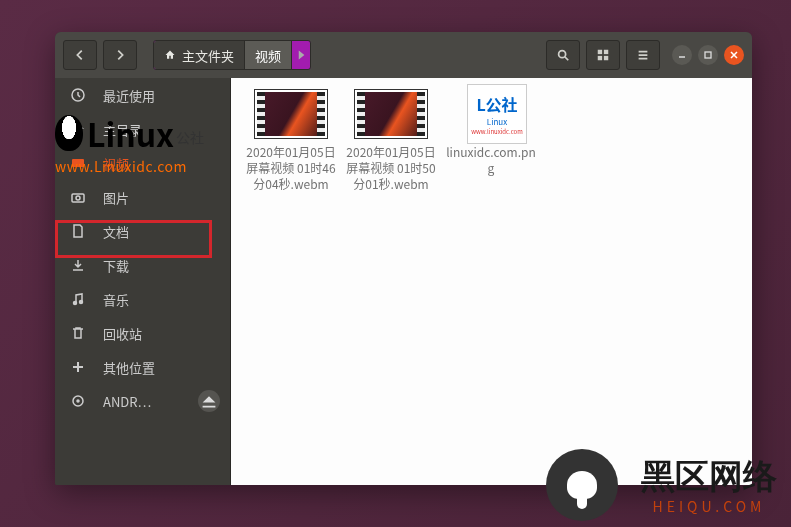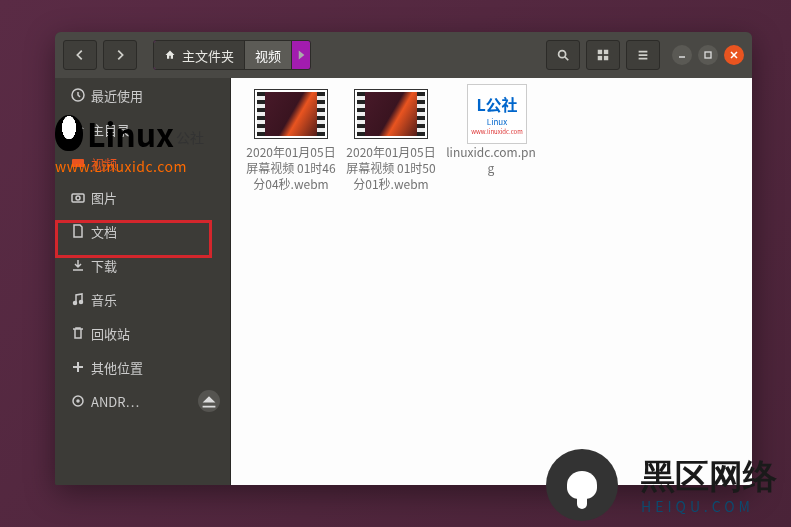--- a/index.html
+++ b/index.html
@@ -80,21 +80,21 @@
     background:#3c3b37;
     color:#ccc;
     font-size:13px;
     border-right:1px solid #2a2926;
     overflow-y:auto;
   }
   .srow {
     height:34px;
     display:flex;align-items:center;
     padding:0 14px;
-    gap:4px;
+    gap:16px;
     cursor:pointer;
     position:relative;
   }
   .srow.active { color:#e95420; }
   .srow .ico { width:18px; display:flex;align-items:center;justify-content:center; }
   .srow svg { width:16px;height:16px; }
   .srow .lbl { white-space:nowrap; overflow:hidden; text-overflow:ellipsis; }
   .eject {
     width:22px;height:22px;
     background:#555450;border-radius:50%;
@@ -205,23 +205,24 @@
     top:38px;
   }
   .heiqu .text {
     font-family:"KaiTi","STKaiti",serif;
     font-size:34px;
     color:#1a1a1a;
     font-weight:700;
   }
   .heiqu .sub {
     font-size:14px;
-    color:#0c4a6e;
+    color:#c2410c;
     letter-spacing:4px;
     margin-top:-4px;
+    text-align:center;
   }
 </style>
 </head>
 <body>
 
 <div class="window">
   <div class="titlebar">
     <div class="nav-group">
       <div class="tbtn">
         <svg viewBox="0 0 16 16" fill="none" stroke="currentColor" stroke-width="2">

